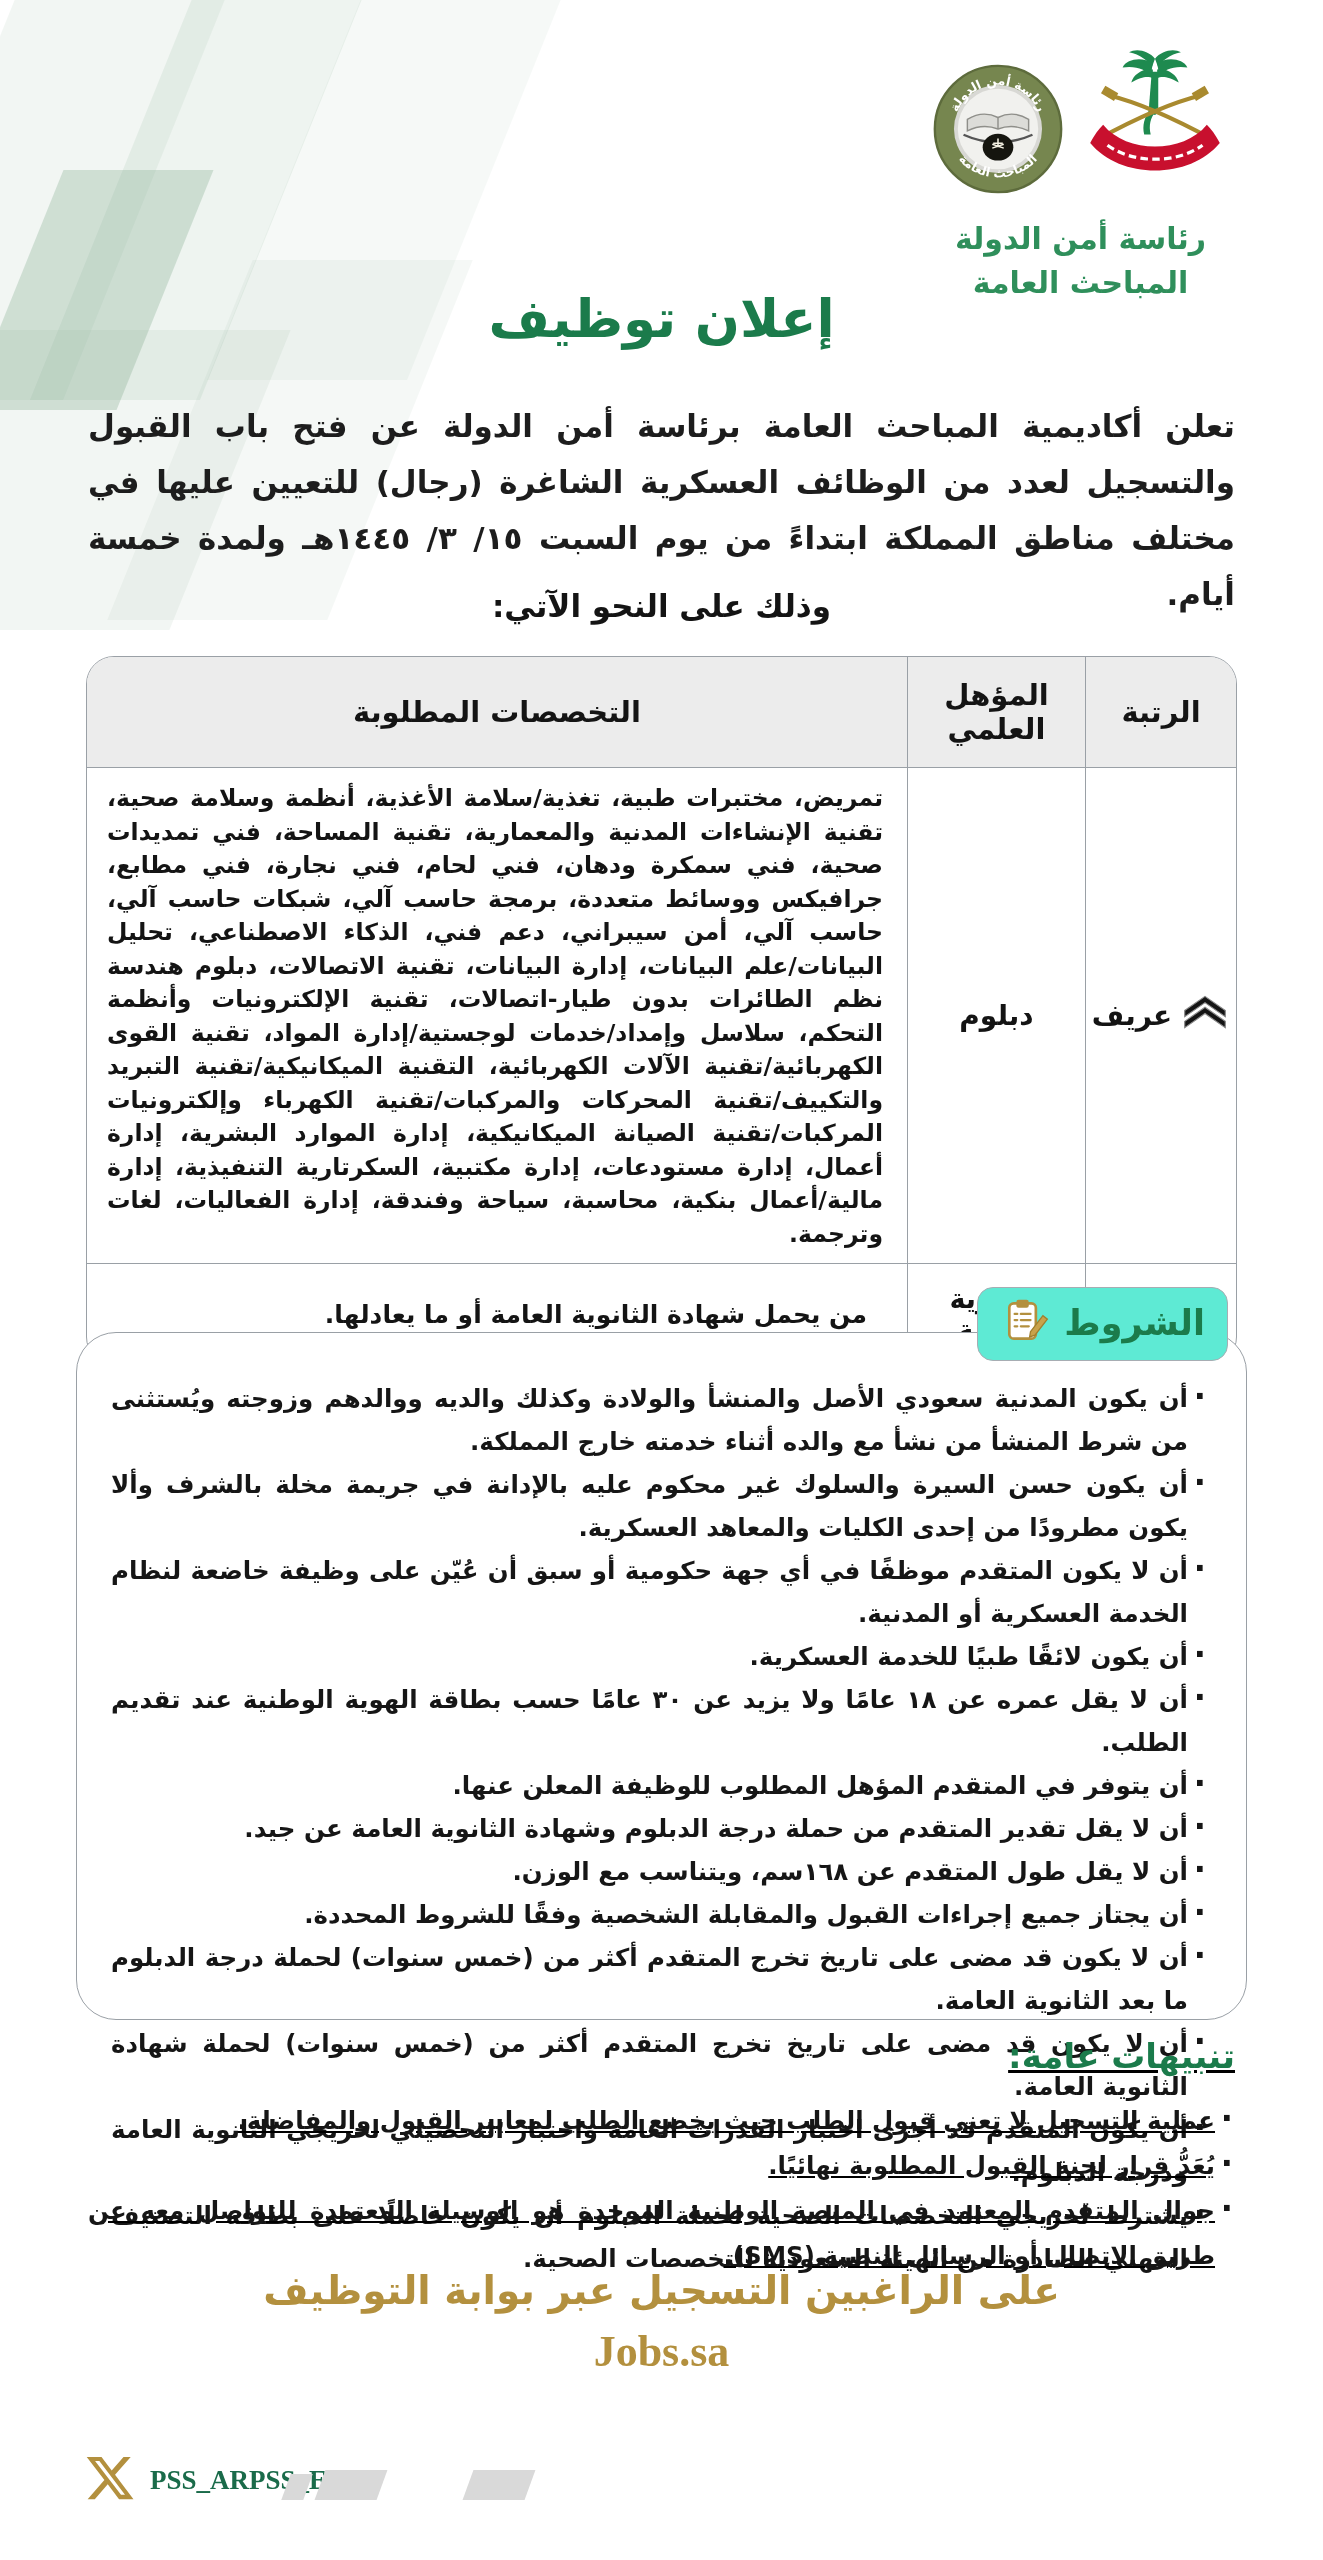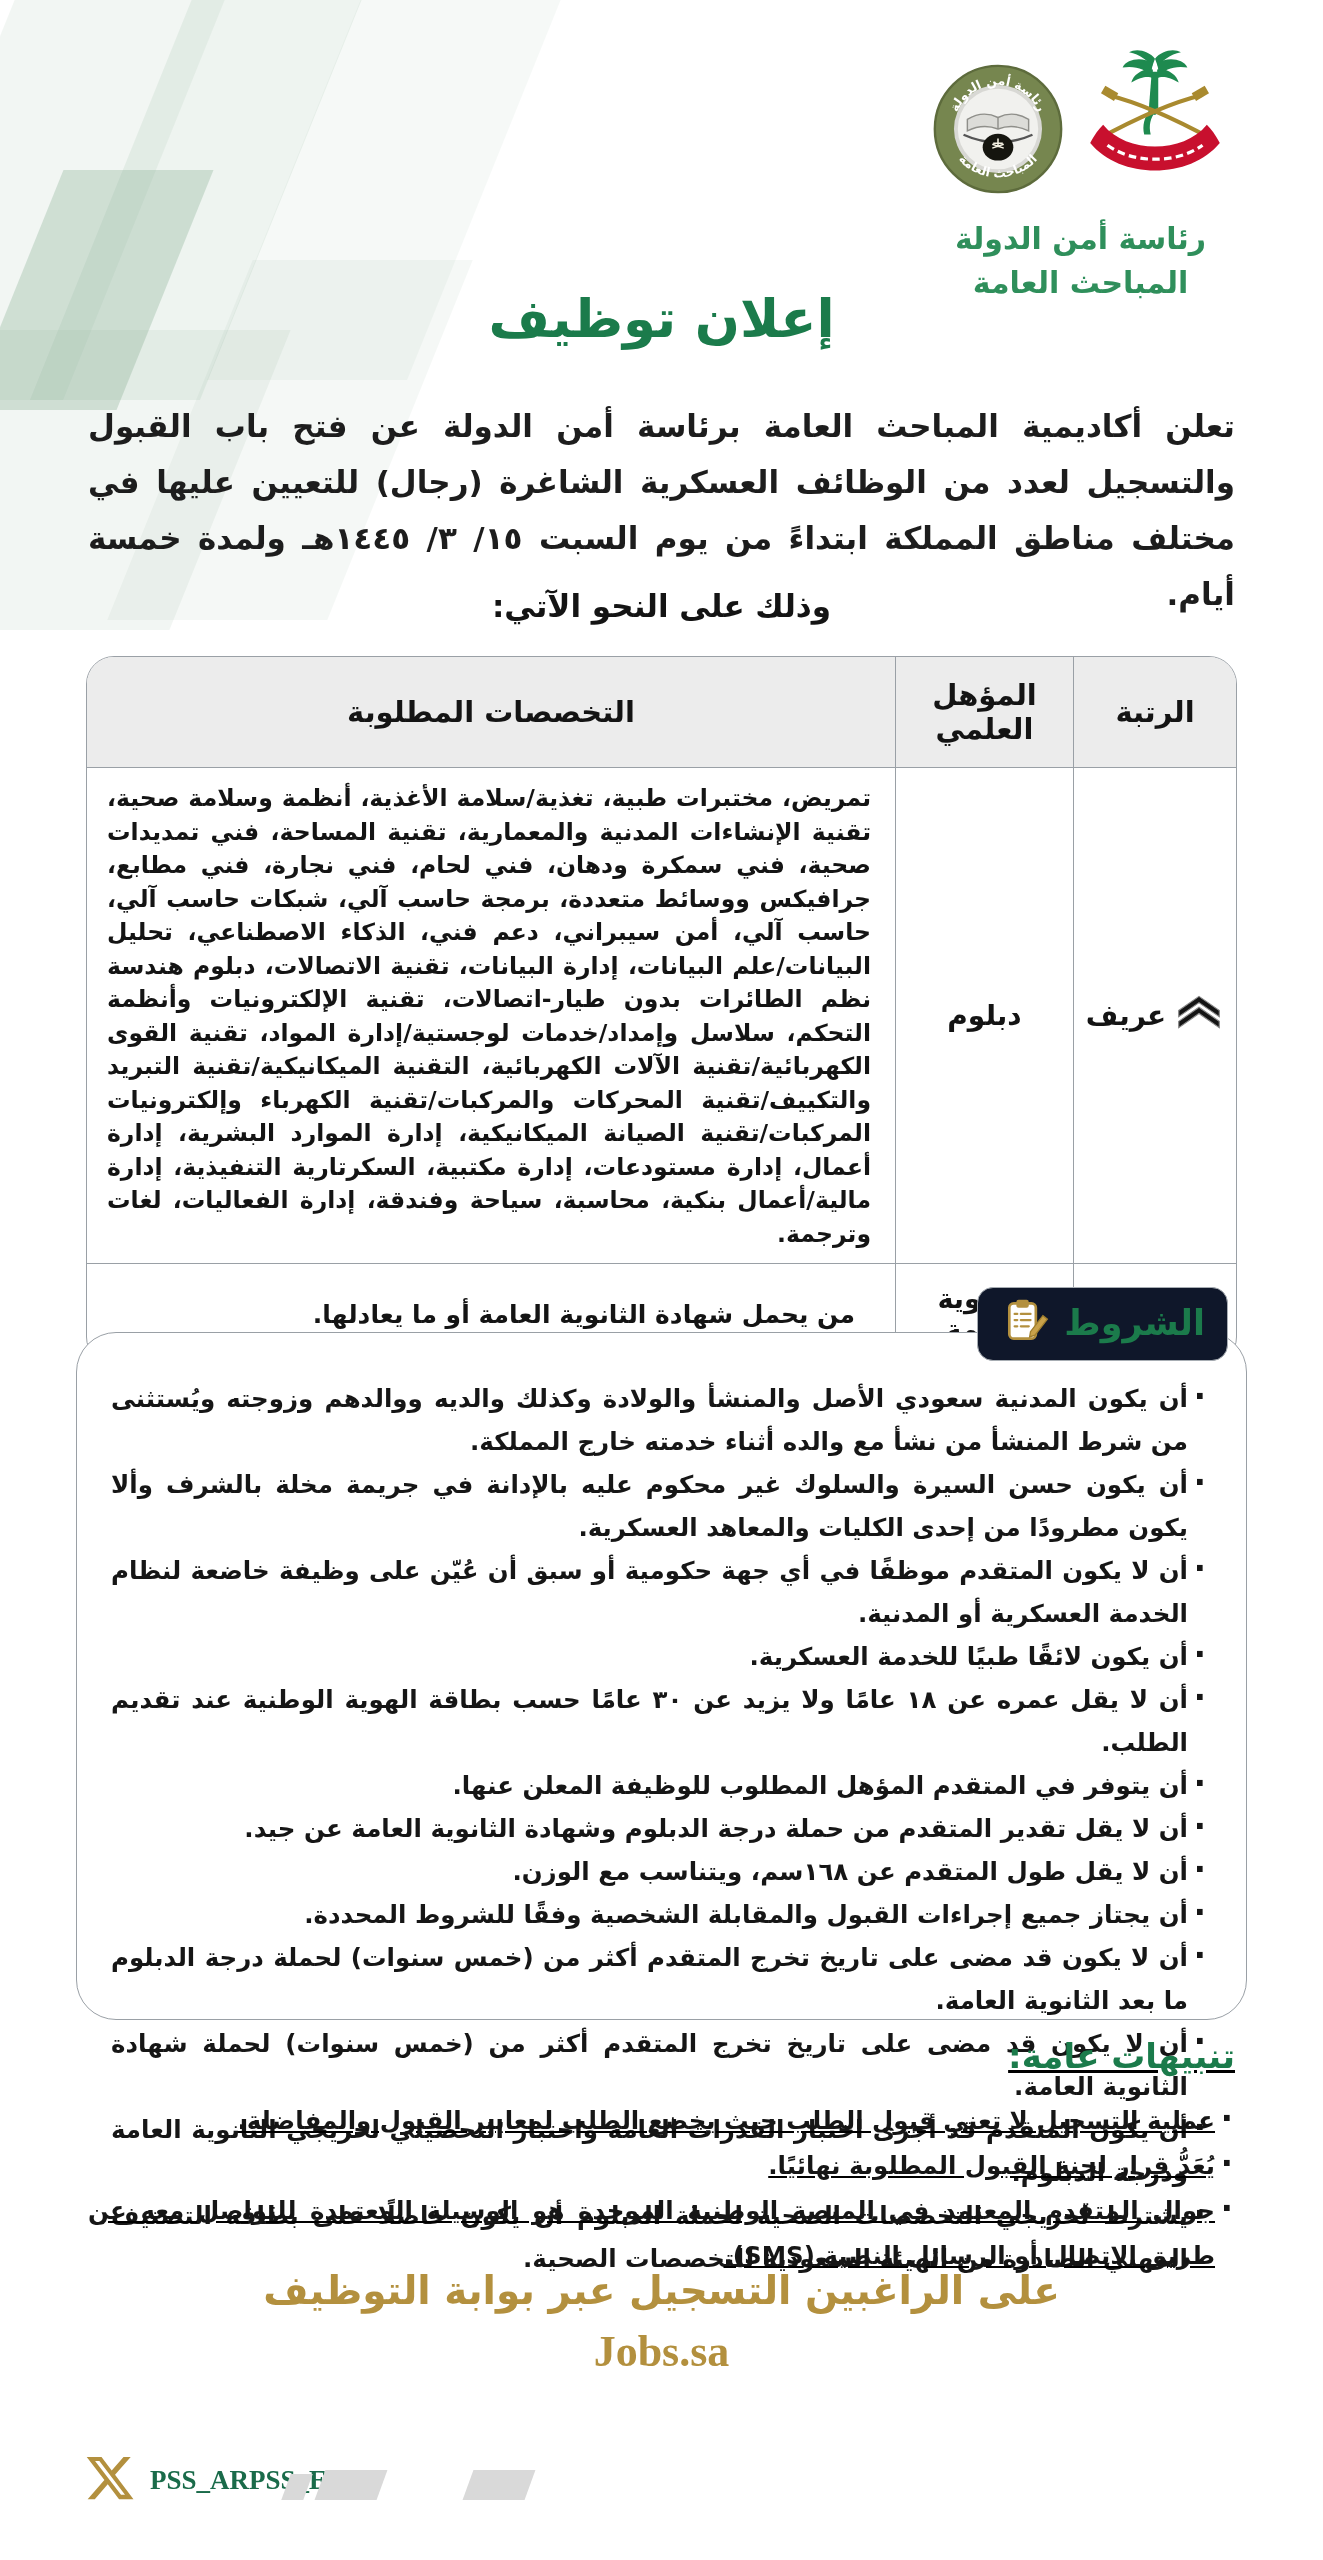--- a/index.html
+++ b/index.html
@@ -39,42 +39,42 @@
   }
 
   
   .jobs-table {
     position:absolute; top:656px; right:86px; left:86px;
     border:1.6px solid #9aa0a6; border-radius:28px; overflow:hidden; background:#fff;
   }
   .t-row { display:flex; align-items:stretch; }
   .t-head { background:#ececec; border-bottom:1.6px solid #9aa0a6; }
   .t-cell { display:flex; align-items:center; justify-content:center; text-align:center; }
-  .c-rank { width:163px; border-left:1.2px solid #9aa0a6; flex:none; }
+  .c-rank { width:151px; border-left:1.2px solid #9aa0a6; flex:none; }
   .c-qual { width:178px; border-left:1.2px solid #9aa0a6; flex:none; }
   .c-spec { flex:1; }
   .t-head .t-cell { min-height:110px; font-size:29px; font-weight:800; color:#141414; }
   .t-body1 { border-bottom:1.2px solid #9aa0a6; }
   .t-body1 .c-spec {
     display:block; padding:14px 24px 12px 20px; text-align:justify;
     font-size:23.5px; font-weight:700; color:#141414; line-height:33.5px; min-height:418px;
   }
   .t-body1 .c-rank, .t-body1 .c-qual { font-size:28px; font-weight:800; color:#141414; }
   .rank-wrap { display:flex; align-items:center; gap:8px; }
   .t-body2 .t-cell { min-height:100px; font-size:27px; font-weight:700; color:#141414; }
   .t-body2 .c-spec { justify-content:flex-start; padding-right:40px; font-size:25px; }
 
   
   .conditions {
     position:absolute; top:1332px; right:76px; left:76px; height:688px;
     border:1.6px solid #9aa0a6; border-radius:40px; background:#fff;
     padding:44px 38px 20px 34px;
   }
   .cond-label {
-    position:absolute; top:-46px; right:18px; background:#0f172a;
+    position:absolute; top:-46px; right:18px; background:#5eead4;
     border:1.6px solid #a7adb3; border-radius:16px; padding:10px 22px 12px 26px;
     display:flex; align-items:center; gap:14px;
   }
   .cond-label-text { color:#1b7b4b; font-size:35px; font-weight:800; }
   .cond-item {
     position:relative; padding-right:20px; color:#161616;
     font-size:24.5px; font-weight:700; line-height:43px; text-align:justify;
   }
   .cond-item::before {
     content:"·"; position:absolute; right:2px; top:-2px; font-size:32px; font-weight:900; color:#161616;

